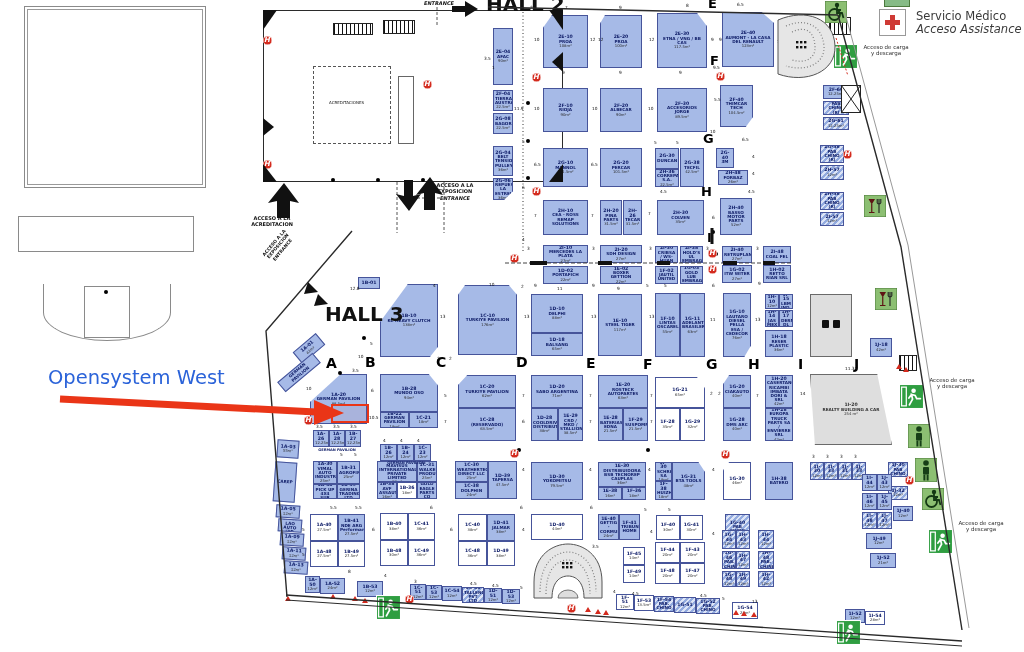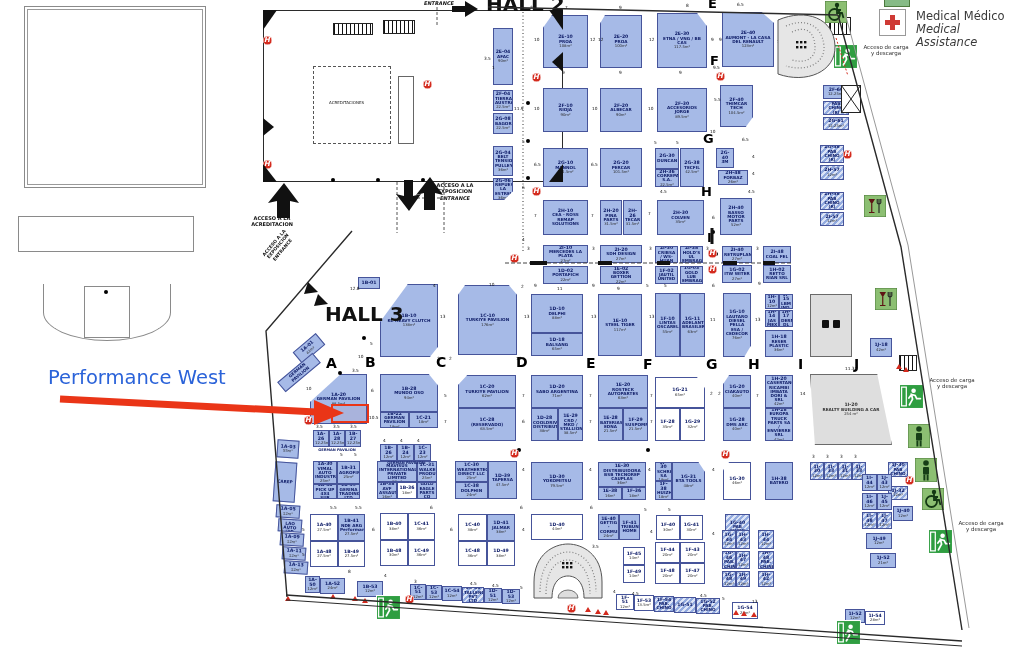--- a/index.html
+++ b/index.html
@@ -54,24 +54,24 @@
 
   <div class="outline foyer" style="left:263px;top:10px;width:300px;height:172px"></div>
   <div class="dashedbox" style="left:313px;top:66px;width:78px;height:78px"></div>
   <div class="outline" style="left:398px;top:76px;width:16px;height:68px;border-color:#666"></div>
 
   <div class="greenbar"></div>
   <div class="medbox">
     <div class="medcross-h"></div>
       <div class="medcross-v"></div>
   </div>
-  <div class="legtxt" style="left:916px;top:10px">Medical Médico</div>
-  <div class="legtxt" style="left:916px;top:23px;font-style:italic">Medical Assistance</div>
+  <div class="legtxt" style="left:916px;top:10px">Servicio Médico</div>
+  <div class="legtxt" style="left:916px;top:23px;font-style:italic">Acceso Assistance</div>
 
-  <div class="annot">Performance West</div>
+  <div class="annot">Opensystem West</div>
   <div class="target" id="targetBox" style="left: 331px; top: 404px; width: 38px; height: 19px;"></div>
 
   <svg id="overlay" width="1024" height="652" viewBox="0 0 1024 652">
     <g stroke="#2a2a2a" stroke-width="1.4" fill="none">
       <path d="M488,7 L838,15"></path>
       <path d="M838,15 L901,247 L962,630"></path>
       <path d="M845,13 L908,245 L969,628" stroke="#999" stroke-width="1"></path>
       <path d="M286,595 L962,641"></path>
       <path d="M286,600 L962,646" stroke-width="1"></path>
       <path d="M352,231 L266,331 L287,597"></path>

